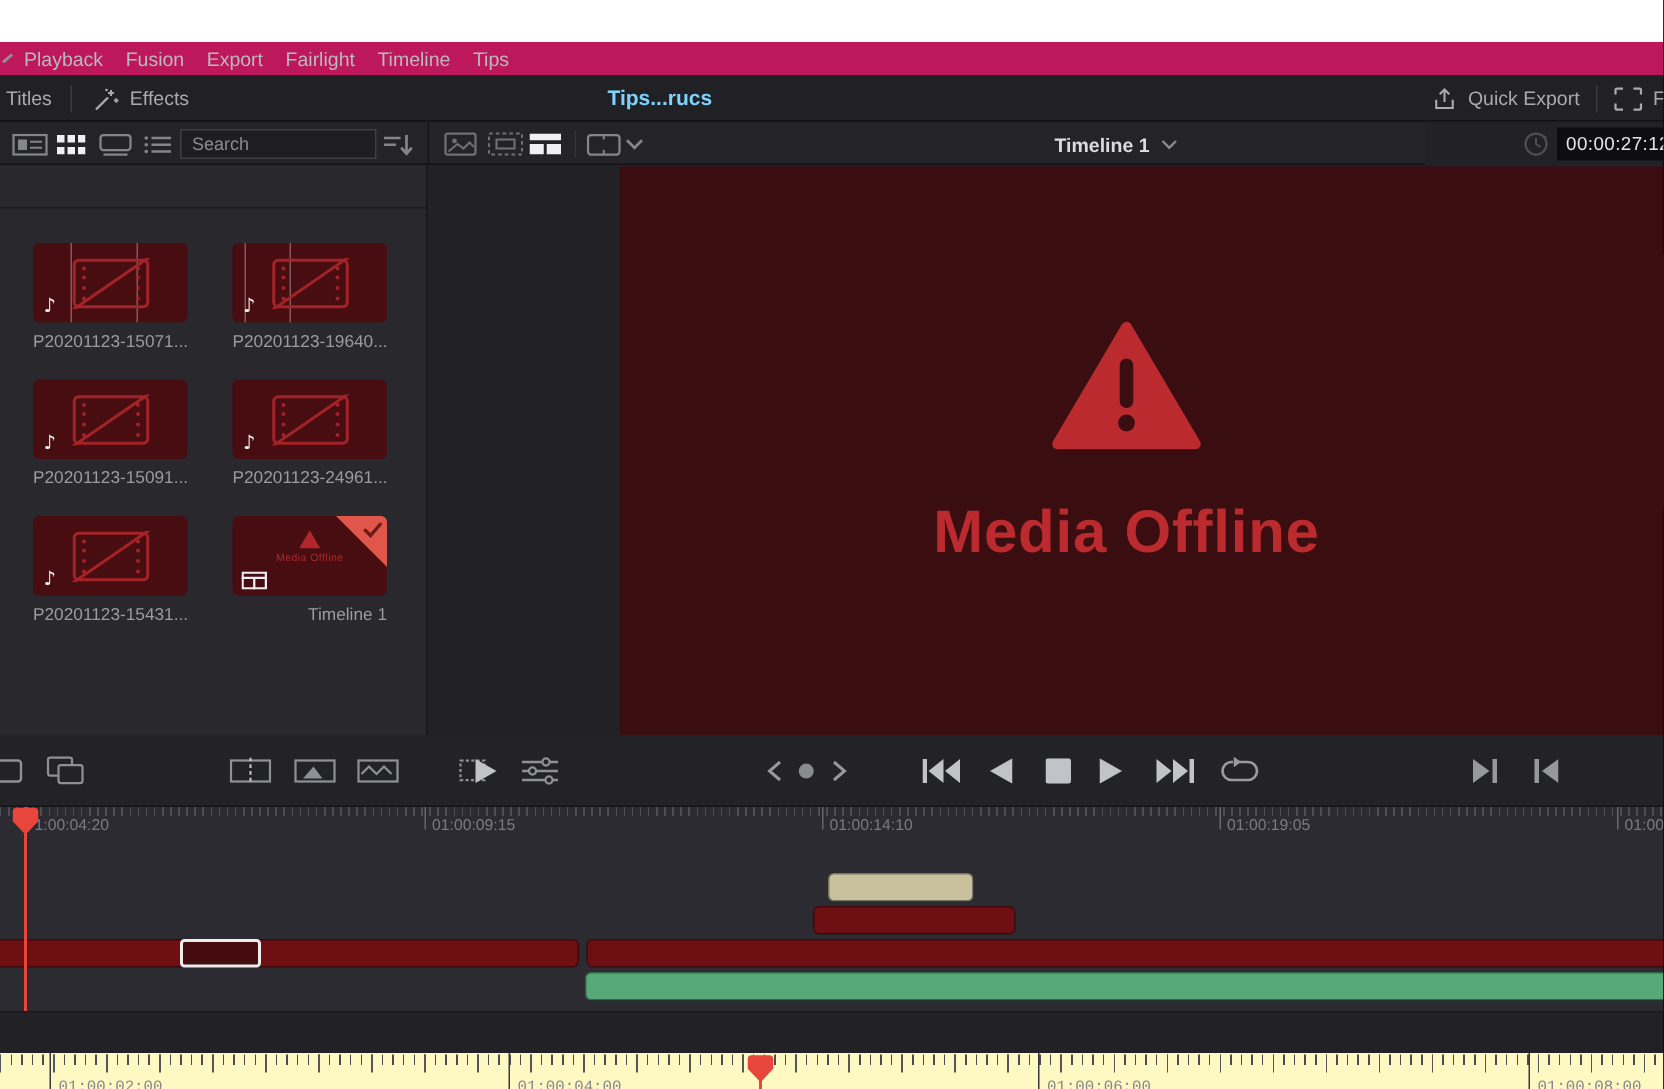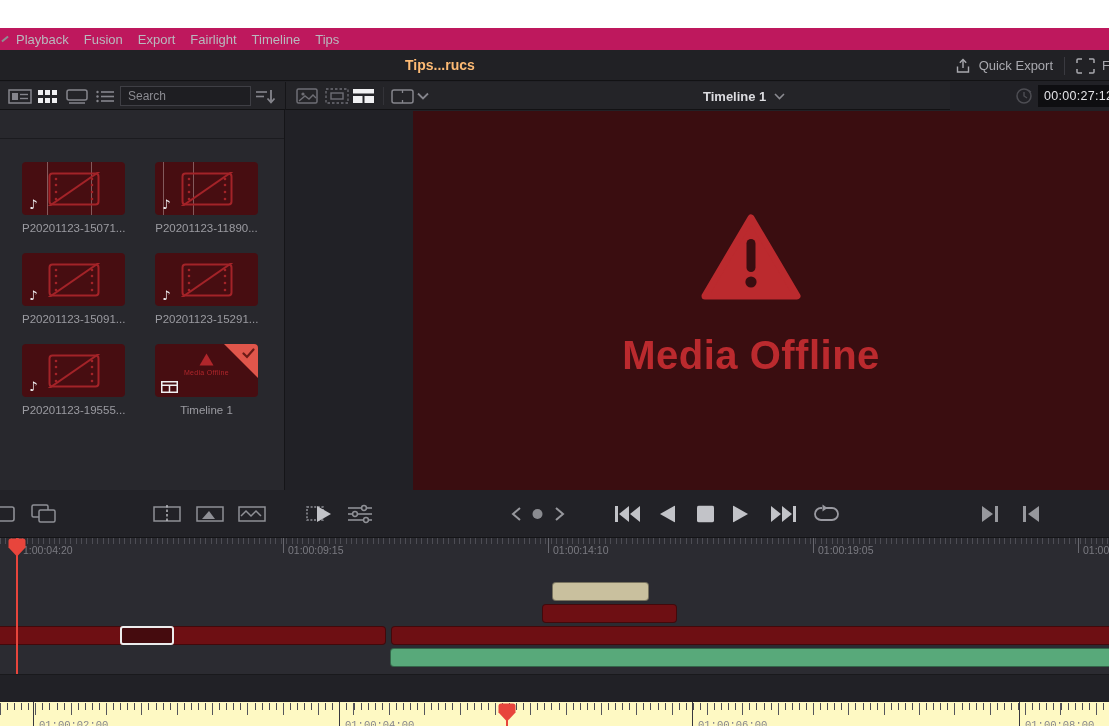--- a/index.html
+++ b/index.html
@@ -11,21 +11,21 @@
   .white-strip{ position:absolute; left:0; top:0; width:1109px; height:28px; background:#ffffff; }
   .menubar{ position:absolute; left:0; top:28px; width:1109px; height:22px; background:#be185d;
             display:flex; align-items:center; gap:15px; padding-left:16px; }
   .menu-item{ color:#b9b9be; font-size:13px; cursor:default; }
   .menu-partial{ position:absolute; left:1px; top:10px; width:8px; height:2px; background:#8f8f94; transform:rotate(-40deg); }
 
   .bar2{ position:absolute; left:0; top:50px; width:1109px; height:31px; background:#212125; border-bottom:1px solid #121214; }
   .bar2 .left-cluster{ position:absolute; left:4px; top:0; height:31px; display:flex; align-items:center; gap:12px; }
   .bar2-label{ color:#a9a9af; font-size:13px; }
   .vsep{ width:1px; height:18px; background:#3a3a40; }
-  .window-title{ position:absolute; left:405px; top:7px; color:#fdba74; font-size:14px; font-weight:bold; }
+  .window-title{ position:absolute; left:405px; top:7px; color:#7dd3fc; font-size:14px; font-weight:bold; }
   .bar2 .right-cluster{ position:absolute; right:-14px; top:0; height:31px; display:flex; align-items:center; gap:11px; }
   .tool-btn{ display:flex; align-items:center; gap:7px; color:#a9a9af; font-size:13px; cursor:default; }
 
   .bar3{ position:absolute; left:0; top:82px; width:950px; height:28px; background:#242428; border-bottom:1px solid #121214; }
   .icon-btn{ position:absolute; top:0; height:28px; display:flex; align-items:center; }
   .search-box{ position:absolute; left:120px; top:4px; width:131px; height:20px; background:#1e1e22;
                border:1px solid #3f3f45; color:#c8c8cc; font-size:12px; padding:0 7px; outline:none;
                font-family:"Liberation Sans",sans-serif; }
   .search-box::placeholder{ color:#8b8b91; }
   .timeline-select{ position:absolute; left:703px; top:0; height:28px; display:flex; align-items:center; gap:8px; }
@@ -34,21 +34,21 @@
              color:#e3e3e7; font-size:12.5px; display:flex; align-items:center; padding-left:6px; letter-spacing:.3px; }
 
   
   .media-pool{ position:absolute; left:0; top:110px; width:285px; height:380px; background:#28282d; border-right:1px solid #151518; }
   .mp-header{ position:absolute; left:0; top:0; width:100%; height:29px; border-bottom:1px solid #1b1b1f; }
   .clip-card{ position:absolute; width:110px; cursor:default; }
   .thumb{ position:relative; width:103px; height:53px; background:#470d11; border-radius:4px; overflow:hidden; }
   .thumb .vline{ position:absolute; top:0; bottom:0; width:1px; background:rgba(205,185,185,.45); }
   .thumb .note{ position:absolute; left:7px; bottom:3px; color:#f2f2f4; font-size:13px; font-family:"DejaVu Sans",sans-serif; }
   .thumb .offline-glyph{ position:absolute; left:50%; top:50%; transform:translate(-50%,-50%); }
-  .clip-label{ width:103px; margin-top:7px; text-align:center; color:#9b9ba1; font-size:11.5px; white-space:nowrap; overflow:hidden; }
+  .clip-label{ width:103px; margin-top:7px; text-align:right; color:#9b9ba1; font-size:11.5px; white-space:nowrap; overflow:hidden; }
   .tl-thumb-center{ position:absolute; left:0; right:0; top:9px; display:flex; flex-direction:column; align-items:center; gap:3px; }
   .tl-thumb-text{ font-size:7px; color:#b0262b; letter-spacing:.3px; }
   .corner-badge{ position:absolute; right:0; top:0; width:0; height:0; border-top:34px solid #e0564b; border-left:34px solid transparent; }
   .corner-check{ position:absolute; right:3px; top:4px; }
 
   
   .viewer{ position:absolute; left:413px; top:111px; width:696px; height:379px; background:#3a0d10;
            display:flex; flex-direction:column; align-items:center; padding-top:102px; padding-right:20px; }
   .offline-title{ margin-top:32px; color:#bb2a2e; font-size:40px; font-weight:600; letter-spacing:.5px; }
 
@@ -92,20 +92,33 @@
         <span class="menu-item">Playback</span>
         <span class="menu-item">Fusion</span>
         <span class="menu-item">Export</span>
         <span class="menu-item">Fairlight</span>
         <span class="menu-item">Timeline</span>
         <span class="menu-item">Tips</span>
       </span>
   </div>
 
   <div class="bar2">
+    <div class="left-cluster">
+      <span class="bar2-label">Titles</span>
+      <span class="vsep"></span>
+      <span class="tool-btn">
+        <svg width="20" height="20" viewBox="0 0 20 20">
+          <line x1="4" y1="17" x2="12" y2="9" stroke="#a9a9af" stroke-width="1.6"></line>
+          <path d="M14 4 v4 M12 6 h4" stroke="#a9a9af" stroke-width="1.4" fill="none"></path>
+          <path d="M17.5 9.5 v3 M16 11 h3" stroke="#a9a9af" stroke-width="1.2" fill="none"></path>
+          <circle cx="11" cy="4" r="0.9" fill="#a9a9af"></circle>
+        </svg>
+        <span>Effects</span>
+      </span>
+    </div>
     <span class="window-title">Tips...rucs</span>
     <div class="right-cluster">
       <span class="tool-btn">
         <svg width="18" height="18" viewBox="0 0 18 18">
           <path d="M3.5 9.5 v5.5 h11 V9.5" fill="none" stroke="#a9a9af" stroke-width="1.4"></path>
           <line x1="9" y1="3" x2="9" y2="11" stroke="#a9a9af" stroke-width="1.4"></line>
           <path d="M5.8 5.8 L9 2.6 L12.2 5.8" fill="none" stroke="#a9a9af" stroke-width="1.4"></path>
         </svg>
         <span>Quick Export</span>
       </span>
@@ -250,21 +263,21 @@
               <circle cx="8" cy="13" r="1.3" fill="#a32328"></circle>
               <circle cx="44" cy="13" r="1.3" fill="#a32328"></circle>
               <circle cx="8" cy="20" r="1.3" fill="#a32328"></circle>
               <circle cx="44" cy="20" r="1.3" fill="#a32328"></circle>
               <circle cx="8" cy="27" r="1.3" fill="#a32328"></circle>
               <circle cx="44" cy="27" r="1.3" fill="#a32328"></circle>
     <line x1="-3" y1="37" x2="55" y2="-3" stroke="#a32328" stroke-width="2"></line>
   </svg>
             <span class="note">♪</span>
           </div>
-    <div class="clip-label">P20201123-11890...</div>
+    <div class="clip-label">P20201123-19640...</div>
         </div>
         <div class="clip-card" style="left: 22px; top: 143px;">
           <div class="thumb">
   <svg class="offline-glyph" width="52" height="34" viewBox="0 0 52 34">
     <rect x="1.5" y="1.5" width="49" height="31" rx="3" fill="none" stroke="#a32328" stroke-width="2"></rect>
     <circle cx="8" cy="7" r="1.3" fill="#a32328"></circle>
               <circle cx="44" cy="7" r="1.3" fill="#a32328"></circle>
               <circle cx="8" cy="13" r="1.3" fill="#a32328"></circle>
               <circle cx="44" cy="13" r="1.3" fill="#a32328"></circle>
               <circle cx="8" cy="20" r="1.3" fill="#a32328"></circle>
@@ -286,39 +299,39 @@
               <circle cx="8" cy="13" r="1.3" fill="#a32328"></circle>
               <circle cx="44" cy="13" r="1.3" fill="#a32328"></circle>
               <circle cx="8" cy="20" r="1.3" fill="#a32328"></circle>
               <circle cx="44" cy="20" r="1.3" fill="#a32328"></circle>
               <circle cx="8" cy="27" r="1.3" fill="#a32328"></circle>
               <circle cx="44" cy="27" r="1.3" fill="#a32328"></circle>
     <line x1="-3" y1="37" x2="55" y2="-3" stroke="#a32328" stroke-width="2"></line>
   </svg>
             <span class="note">♪</span>
           </div>
-    <div class="clip-label">P20201123-15291...</div>
+    <div class="clip-label">P20201123-24961...</div>
         </div>
         <div class="clip-card" style="left: 22px; top: 234px;">
           <div class="thumb">
   <svg class="offline-glyph" width="52" height="34" viewBox="0 0 52 34">
     <rect x="1.5" y="1.5" width="49" height="31" rx="3" fill="none" stroke="#a32328" stroke-width="2"></rect>
     <circle cx="8" cy="7" r="1.3" fill="#a32328"></circle>
               <circle cx="44" cy="7" r="1.3" fill="#a32328"></circle>
               <circle cx="8" cy="13" r="1.3" fill="#a32328"></circle>
               <circle cx="44" cy="13" r="1.3" fill="#a32328"></circle>
               <circle cx="8" cy="20" r="1.3" fill="#a32328"></circle>
               <circle cx="44" cy="20" r="1.3" fill="#a32328"></circle>
               <circle cx="8" cy="27" r="1.3" fill="#a32328"></circle>
               <circle cx="44" cy="27" r="1.3" fill="#a32328"></circle>
     <line x1="-3" y1="37" x2="55" y2="-3" stroke="#a32328" stroke-width="2"></line>
   </svg>
             <span class="note">♪</span>
           </div>
-    <div class="clip-label">P20201123-19555...</div>
+    <div class="clip-label">P20201123-15431...</div>
         </div>
         <div class="clip-card" style="left: 155px; top: 234px;">
           <div class="thumb">
       <div class="tl-thumb-center">
         <svg width="15" height="13" viewBox="0 0 15 13">
           <path d="M7.5 0.5 L14.5 12.5 H0.5 Z" fill="#b0262b"></path>
               </svg>
         <span class="tl-thumb-text">Media Offline</span>
       </div>
       <svg width="17" height="12" viewBox="0 0 17 12" style="position:absolute;left:6px;bottom:4px">

